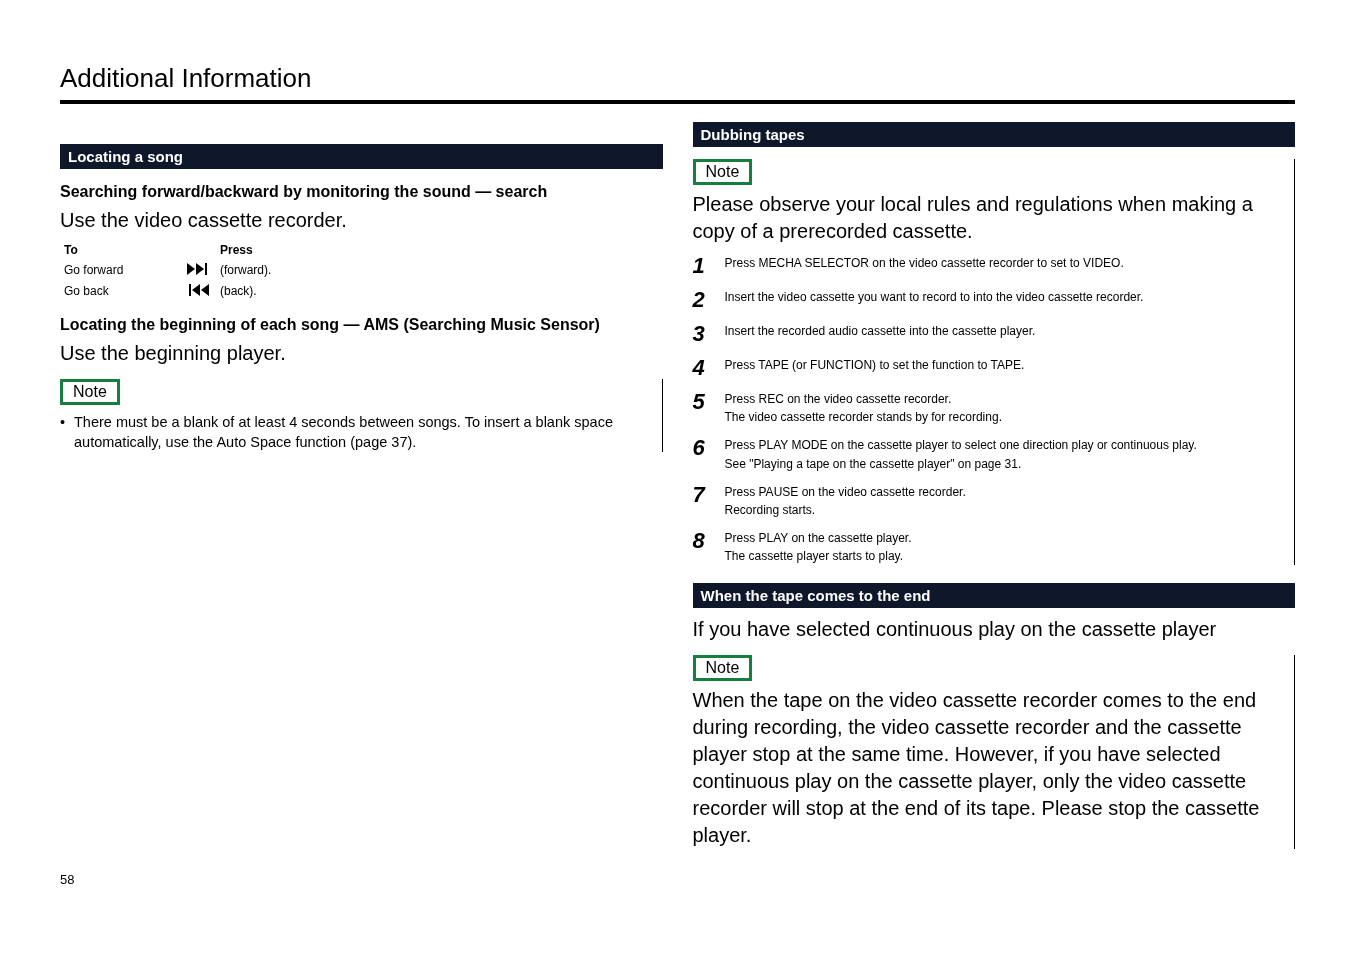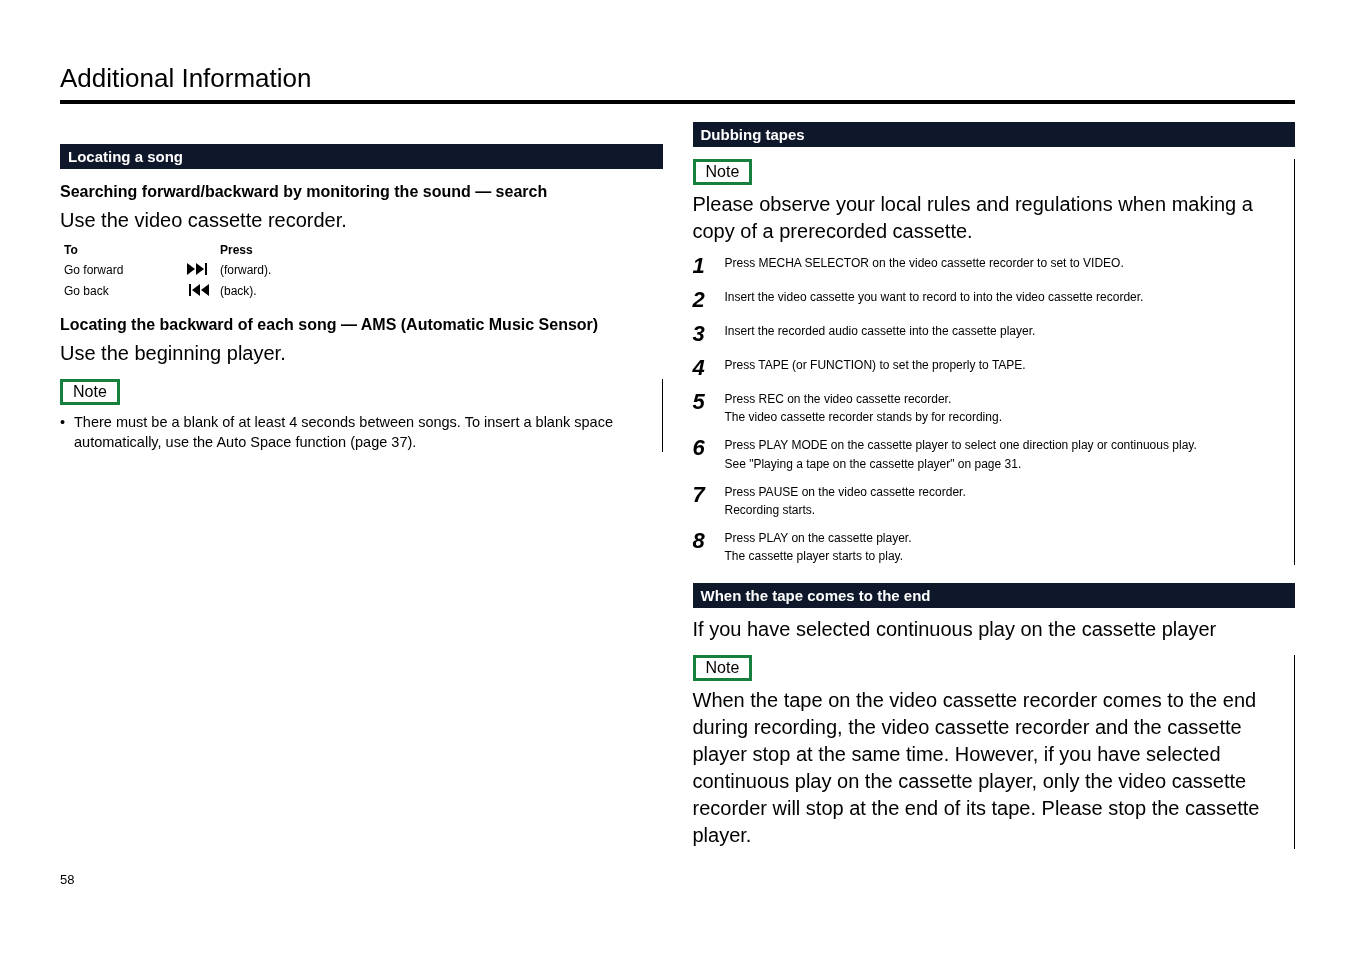--- a/index.html
+++ b/index.html
@@ -225,21 +225,21 @@
               <td>(forward).</td>
             </tr>
             <tr>
               <td>Go back</td>
               <td><span class="icon-prev"><span class="bar"></span></span></td>
               <td>(back).</td>
             </tr>
           </tbody>
         </table>
 
-        <div class="sub-heading">Locating the backward of each song — AMS (Automatic Music Sensor)</div>
+        <div class="sub-heading">Locating the beginning of each song — AMS (Searching Music Sensor)</div>
         <p class="body-text">Use the beginning player.</p>
 
         <div class="note-box">
           <div class="note-label">Note</div>
           <ul class="notes-list">
             <li>There must be a blank of at least 4 seconds between songs. To insert a blank space automatically, use the Auto Space function (page 37).</li>
           </ul>
         </div>
       </div>
 
@@ -258,21 +258,21 @@
             <li>
               <span class="step-num">2</span>
               <span class="step-body">Insert the video cassette you want to record to into the video cassette recorder.</span>
             </li>
             <li>
               <span class="step-num">3</span>
               <span class="step-body">Insert the recorded audio cassette into the cassette player.</span>
             </li>
             <li>
               <span class="step-num">4</span>
-              <span class="step-body">Press TAPE (or FUNCTION) to set the properly to TAPE.</span>
+              <span class="step-body">Press TAPE (or FUNCTION) to set the function to TAPE.</span>
             </li>
             <li>
               <span class="step-num">5</span>
               <span class="step-body">
                 <span>Press REC on the video cassette recorder.</span>
                 <span class="step-sub">The video cassette recorder stands by for recording.</span>
               </span>
             </li>
             <li>
               <span class="step-num">6</span>

